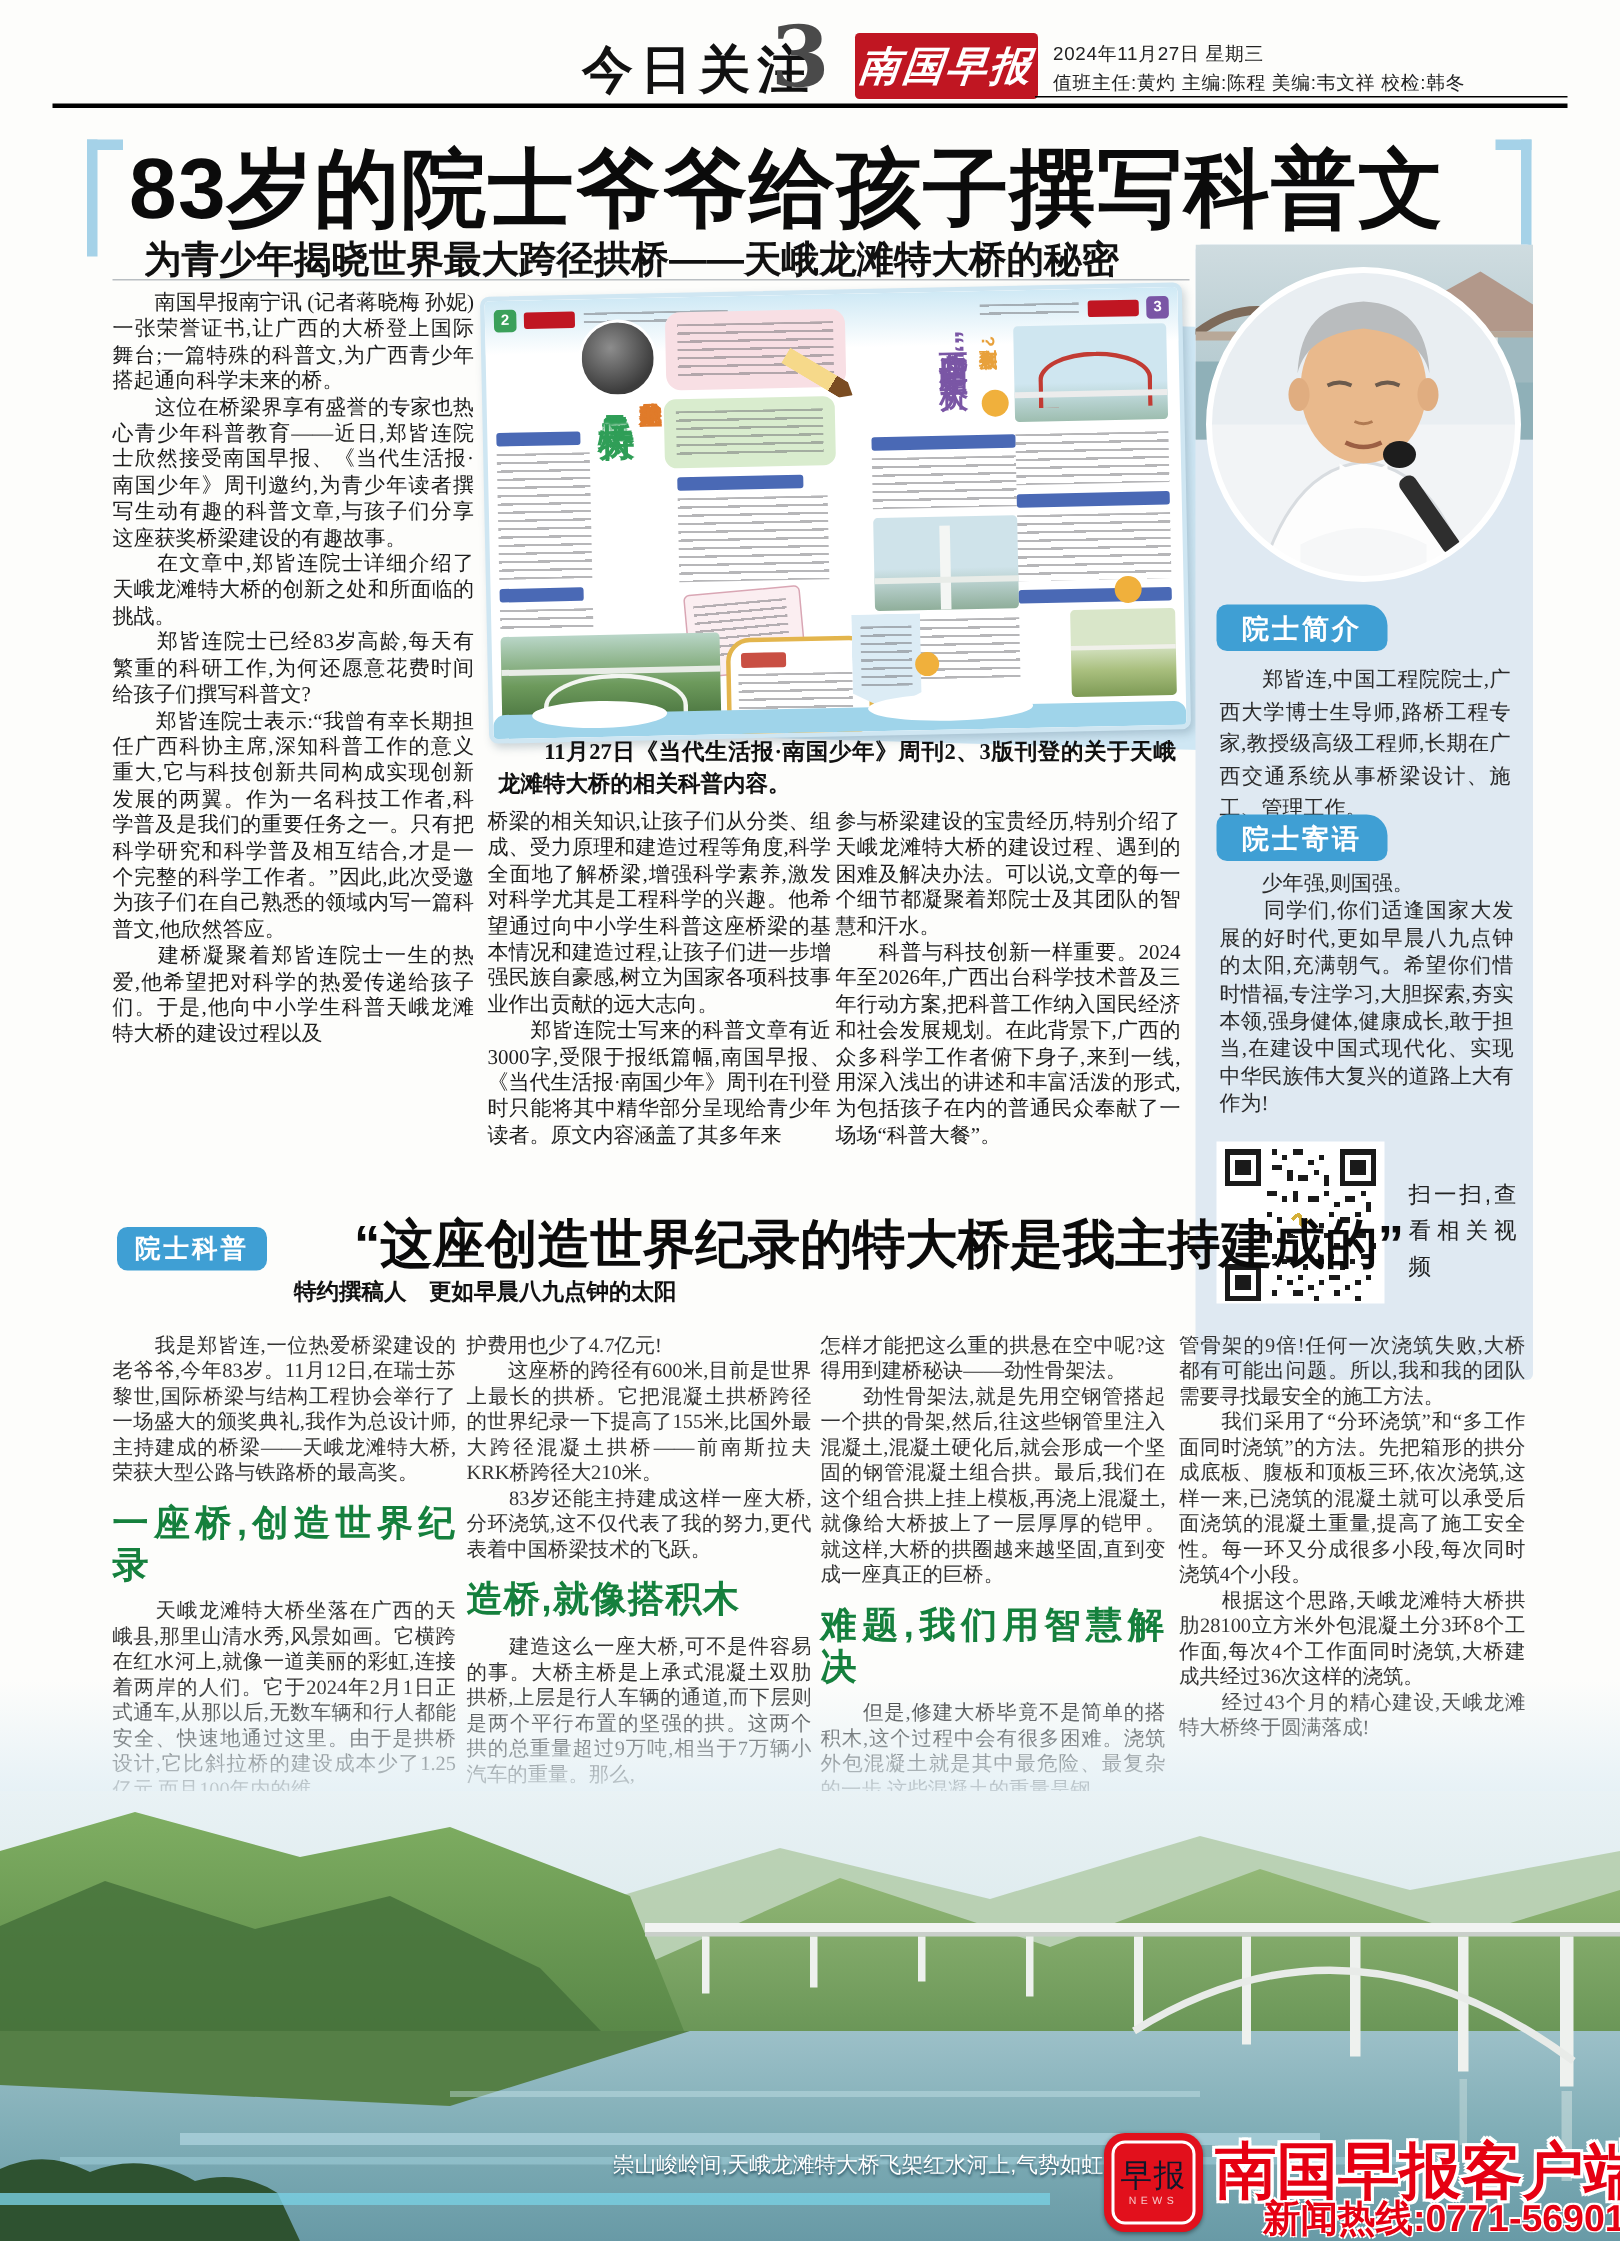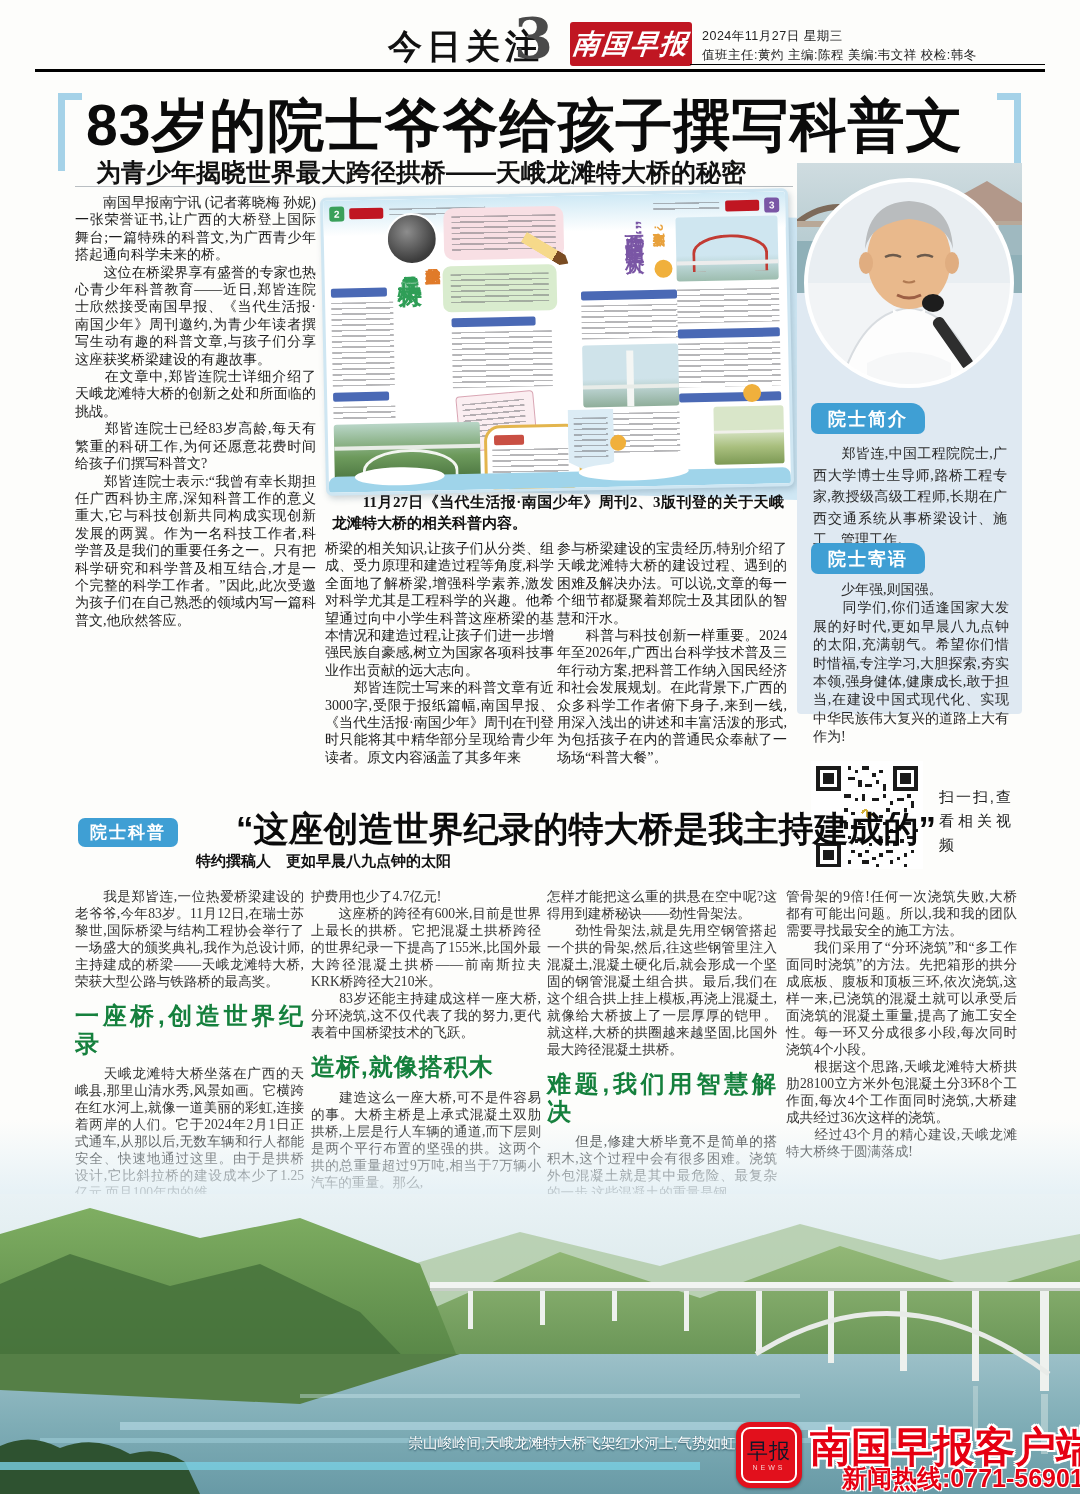--- a/index.html
+++ b/index.html
@@ -89,20 +89,21 @@
   <div class="abs main-title" style="left:86px;top:88px;">83岁的院士爷爷给孩子撰写科普文</div>
   <div class="abs sub-title" style="left:96px;top:156px;">为青少年揭晓世界最大跨径拱桥——天峨龙滩特大桥的秘密</div>
   <div class="abs" style="left:75px;top:186px;width:718px;height:1px;background:#b9bec2;"></div>
 
   <div class="abs col a1" style="left:75px;top:194px;width:241px;">
     <p>　　南国早报南宁讯 (记者蒋晓梅 孙妮)一张荣誉证书,让广西的大桥登上国际舞台;一篇特殊的科普文,为广西青少年搭起通向科学未来的桥。</p>
     <p>　　这位在桥梁界享有盛誉的专家也热心青少年科普教育——近日,郑皆连院士欣然接受南国早报、《当代生活报·南国少年》周刊邀约,为青少年读者撰写生动有趣的科普文章,与孩子们分享这座获奖桥梁建设的有趣故事。</p>
     <p>　　在文章中,郑皆连院士详细介绍了天峨龙滩特大桥的创新之处和所面临的挑战。</p>
     <p>　　郑皆连院士已经83岁高龄,每天有繁重的科研工作,为何还愿意花费时间给孩子们撰写科普文?</p>
     <p>　　郑皆连院士表示:“我曾有幸长期担任广西科协主席,深知科普工作的意义重大,它与科技创新共同构成实现创新发展的两翼。作为一名科技工作者,科学普及是我们的重要任务之一。只有把科学研究和科学普及相互结合,才是一个完整的科学工作者。”因此,此次受邀为孩子们在自己熟悉的领域内写一篇科普文,他欣然答应。</p>
+    <p>　　建桥凝聚着郑皆连院士一生的热爱,他希望把对科学的热爱传递给孩子们。于是,他向中小学生科普天峨龙滩特大桥的建设过程以及</p>
   </div>
 
   <div class="abs mag-back" style="left:352px;top:212px;width:468px;height:282px;"></div>
   <div class="abs mag" style="left:323px;top:193px;width:462px;height:292px;">
 
     <div class="abs" style="left:0;top:0;width:462px;height:36px;background:linear-gradient(180deg,#cfe9f5,#ffffff);"></div>
 
     <div class="abs pgnum" style="left:6px;top:6px;width:15px;height:15px;background:#3aa05a;">2</div>
     <div class="abs" style="left:26px;top:8px;width:34px;height:11px;background:#c01622;border-radius:2px;"></div>
     <div class="abs tx" style="left:66px;top:9px;width:96px;height:8px;"></div>
@@ -182,21 +183,21 @@
 
   <div class="abs col a1" style="left:325px;top:540px;width:229px;">
     <p>桥梁的相关知识,让孩子们从分类、组成、受力原理和建造过程等角度,科学全面地了解桥梁,增强科学素养,激发对科学尤其是工程科学的兴趣。他希望通过向中小学生科普这座桥梁的基本情况和建造过程,让孩子们进一步增强民族自豪感,树立为国家各项科技事业作出贡献的远大志向。</p>
     <p>　　郑皆连院士写来的科普文章有近3000字,受限于报纸篇幅,南国早报、《当代生活报·南国少年》周刊在刊登时只能将其中精华部分呈现给青少年读者。原文内容涵盖了其多年来</p>
   </div>
   <div class="abs col a1" style="left:557px;top:540px;width:230px;">
     <p>参与桥梁建设的宝贵经历,特别介绍了天峨龙滩特大桥的建设过程、遇到的困难及解决办法。可以说,文章的每一个细节都凝聚着郑院士及其团队的智慧和汗水。</p>
     <p>　　科普与科技创新一样重要。2024年至2026年,广西出台科学技术普及三年行动方案,把科普工作纳入国民经济和社会发展规划。在此背景下,广西的众多科学工作者俯下身子,来到一线,用深入浅出的讲述和丰富活泼的形式,为包括孩子在内的普通民众奉献了一场场“科普大餐”。</p>
   </div>
 
-  <div class="abs sidebar" style="left:797px;top:163px;width:225px;height:551px;">
+  <div class="abs sidebar" style="left:797px;top:163px;width:225px;height:757px;">
 
     <svg class="abs" style="left:0;top:0;" width="225" height="235" viewBox="0 0 225 235">
       <defs>
         <clipPath id="pc">
             <circle cx="112" cy="120" r="103"></circle>
           </clipPath>
         <linearGradient id="skyg" x1="0" y1="0" x2="0" y2="1">
           <stop offset="0" stop-color="#cfdce0"></stop>
             <stop offset="1" stop-color="#a9c2c8"></stop>
         </linearGradient>
@@ -344,21 +345,21 @@
   </div>
   <div class="abs col a2" style="left:311px;top:888px;width:230px;">
     <p>护费用也少了4.7亿元!</p>
     <p>　　这座桥的跨径有600米,目前是世界上最长的拱桥。它把混凝土拱桥跨径的世界纪录一下提高了155米,比国外最大跨径混凝土拱桥——前南斯拉夫KRK桥跨径大210米。</p>
     <p>　　83岁还能主持建成这样一座大桥,分环浇筑,这不仅代表了我的努力,更代表着中国桥梁技术的飞跃。</p>
     <h3>造桥,就像搭积木</h3>
     <p>　　建造这么一座大桥,可不是件容易的事。大桥主桥是上承式混凝土双肋拱桥,上层是行人车辆的通道,而下层则是两个平行布置的坚强的拱。这两个拱的总重量超过9万吨,相当于7万辆小汽车的重量。那么,</p>
   </div>
   <div class="abs col a2" style="left:547px;top:888px;width:230px;">
     <p>怎样才能把这么重的拱悬在空中呢?这得用到建桥秘诀——劲性骨架法。</p>
-    <p>　　劲性骨架法,就是先用空钢管搭起一个拱的骨架,然后,往这些钢管里注入混凝土,混凝土硬化后,就会形成一个坚固的钢管混凝土组合拱。最后,我们在这个组合拱上挂上模板,再浇上混凝土,就像给大桥披上了一层厚厚的铠甲。就这样,大桥的拱圈越来越坚固,比国外最大跨径混凝土拱桥。</p>
+    <p>　　劲性骨架法,就是先用空钢管搭起一个拱的骨架,然后,往这些钢管里注入混凝土,混凝土硬化后,就会形成一个坚固的钢管混凝土组合拱。最后,我们在这个组合拱上挂上模板,再浇上混凝土,就像给大桥披上了一层厚厚的铠甲。就这样,大桥的拱圈越来越坚固,直到变成一座真正的巨桥。</p>
     <h3>难题,我们用智慧解决</h3>
     <p>　　但是,修建大桥毕竟不是简单的搭积木,这个过程中会有很多困难。浇筑外包混凝土就是其中最危险、最复杂的一步,这些混凝土的重量是钢</p>
   </div>
   <div class="abs col a2" style="left:786px;top:888px;width:231px;">
     <p>管骨架的9倍!任何一次浇筑失败,大桥都有可能出问题。所以,我和我的团队需要寻找最安全的施工方法。</p>
     <p>　　我们采用了“分环浇筑”和“多工作面同时浇筑”的方法。先把箱形的拱分成底板、腹板和顶板三环,依次浇筑,这样一来,已浇筑的混凝土就可以承受后面浇筑的混凝土重量,提高了施工安全性。每一环又分成很多小段,每次同时浇筑4个小段。</p>
     <p>　　根据这个思路,天峨龙滩特大桥拱肋28100立方米外包混凝土分3环8个工作面,每次4个工作面同时浇筑,大桥建成共经过36次这样的浇筑。</p>
     <p>　　经过43个月的精心建设,天峨龙滩特大桥终于圆满落成!</p>
   </div>
 

